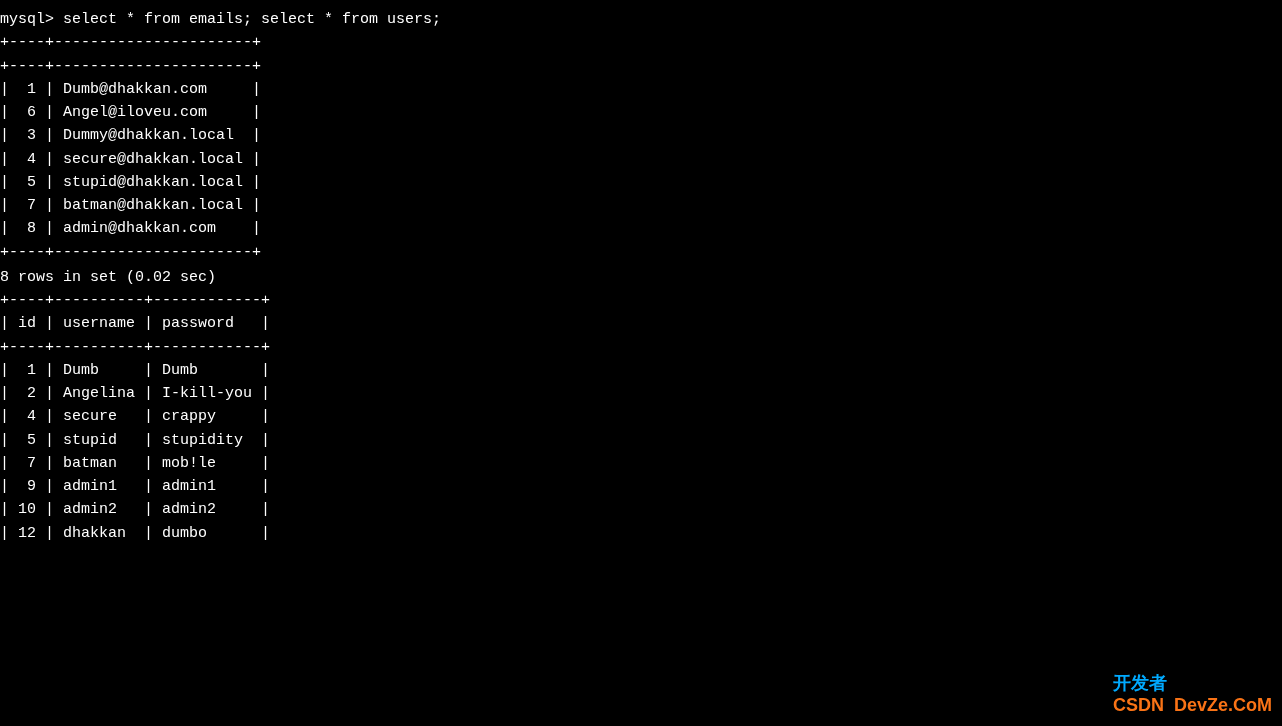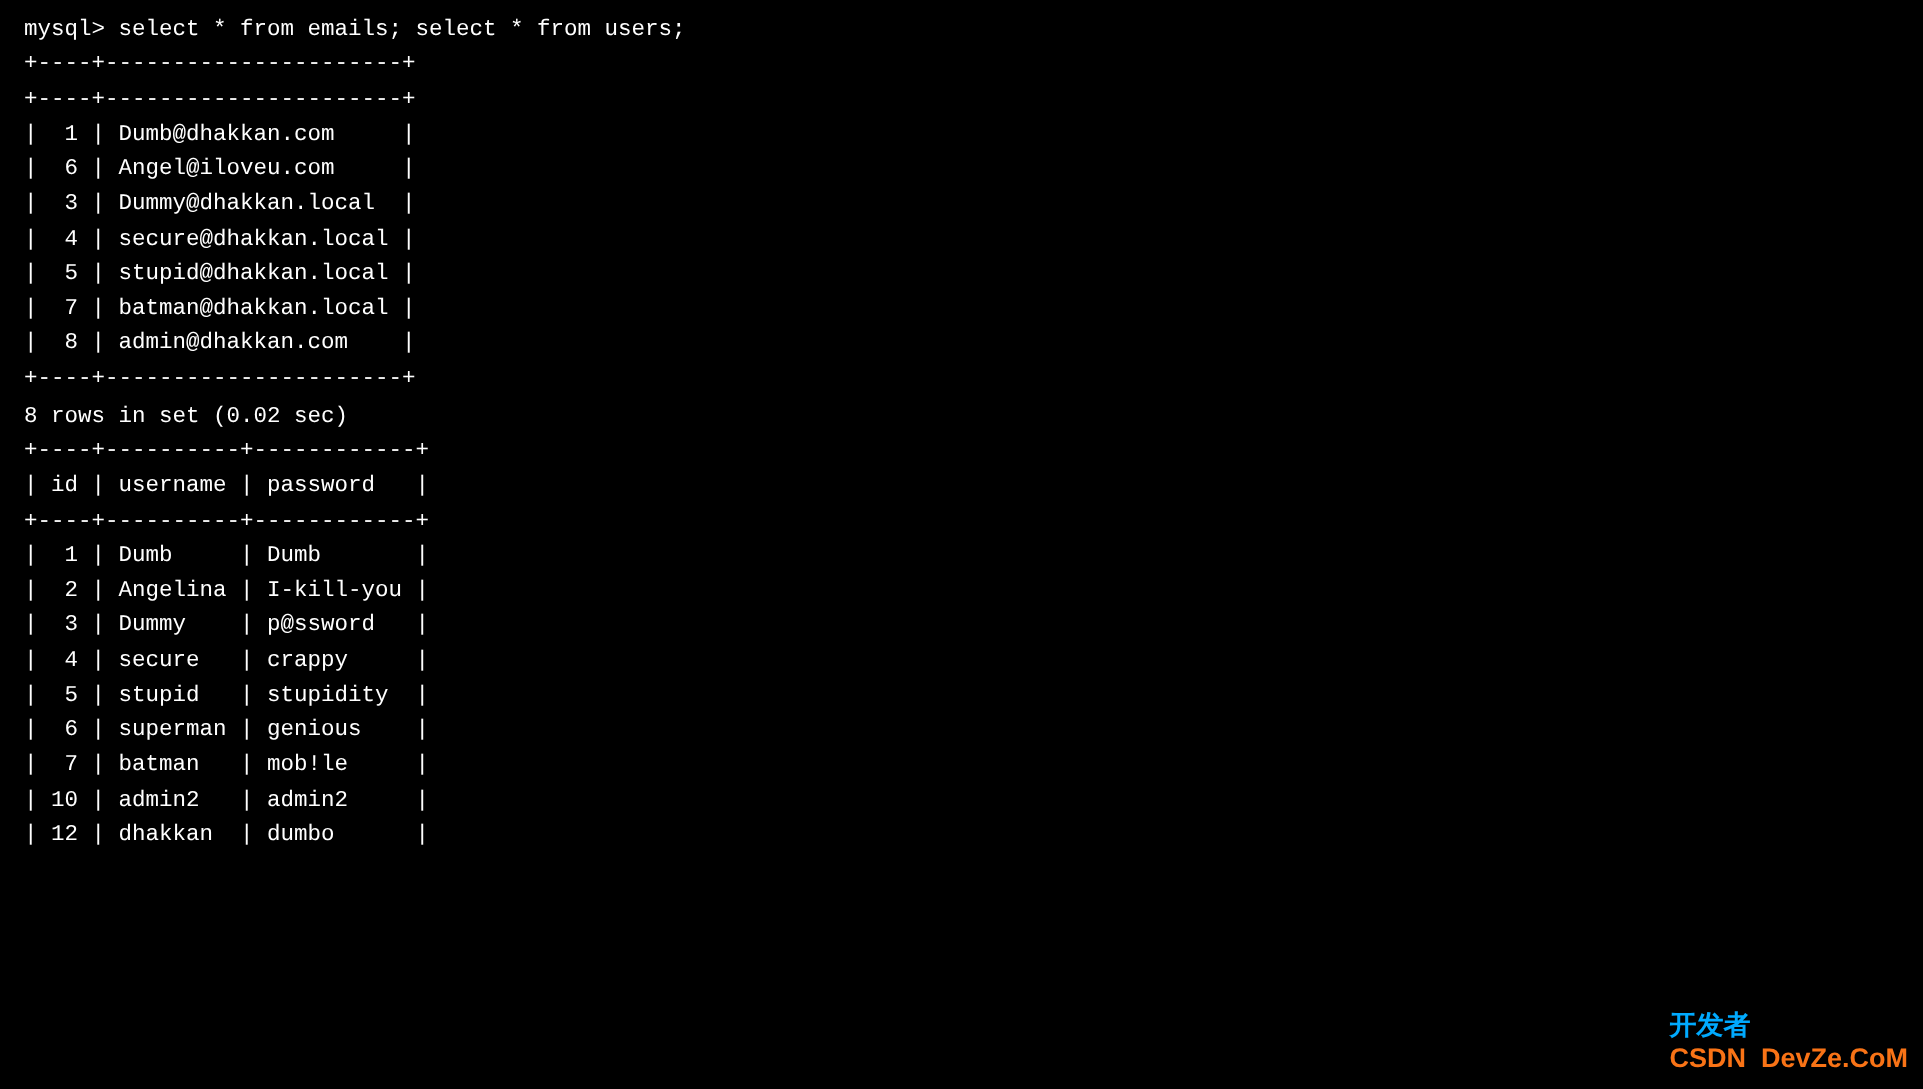--- a/index.html
+++ b/index.html
@@ -13,21 +13,21 @@
       color: #ffffff;
       font-family: 'Courier New', Courier, monospace;
       font-size: 15px;
       width: 1282px;
       min-height: 726px;
       overflow: hidden;
       position: relative;
     }
 
     .terminal {
-      padding: 8px 16px;
+      padding: 8px 0;
       background: #000000;
     }
 
     .watermark {
       position: absolute;
       bottom: 10px;
       right: 10px;
       color: #00aaff;
       font-size: 18px;
       font-weight: bold;
@@ -71,24 +71,23 @@
 
   <pre>8 rows in set (0.02 sec)</pre>
 
   <div class="table-wrapper">
     <pre>+----+----------+------------+</pre>
     <pre>| id | username | password   |</pre>
     <pre>+----+----------+------------+</pre>
     <div id="users-rows">
         <pre>|  1 | Dumb     | Dumb       |</pre>
         <pre>|  2 | Angelina | I-kill-you |</pre>
-        <pre>|  3 | Dummy    | p@ssword   |</pre>
         <pre>|  4 | secure   | crappy     |</pre>
         <pre>|  5 | stupid   | stupidity  |</pre>
-        <pre>|  6 | superman | genious    |</pre>
         <pre>|  7 | batman   | mob!le     |</pre>
+        <pre>|  9 | admin1   | admin1     |</pre>
         <pre>| 10 | admin2   | admin2     |</pre>
         <pre>| 12 | dhakkan  | dumbo      |</pre>
       </div>
   </div>
 </div>
 
 <div class="watermark">开发者<br><span style="font-size:18px;color:#f97316;">CSDN&nbsp;&nbsp;DevZe.CoM</span></div>
 
 </body></html>

